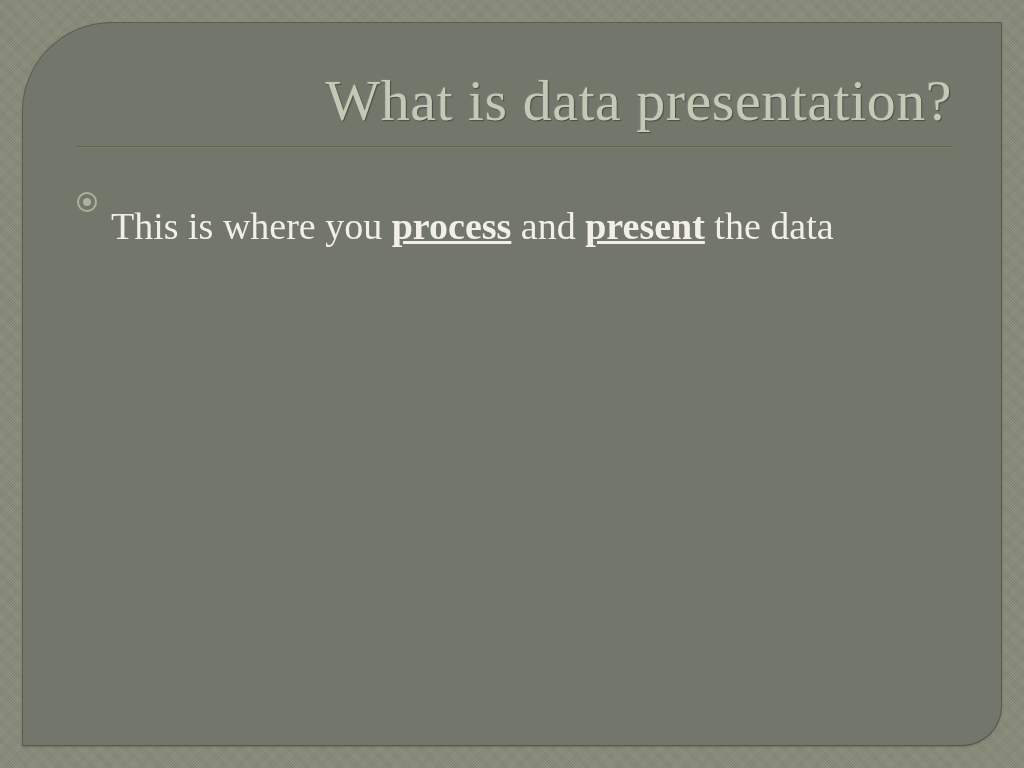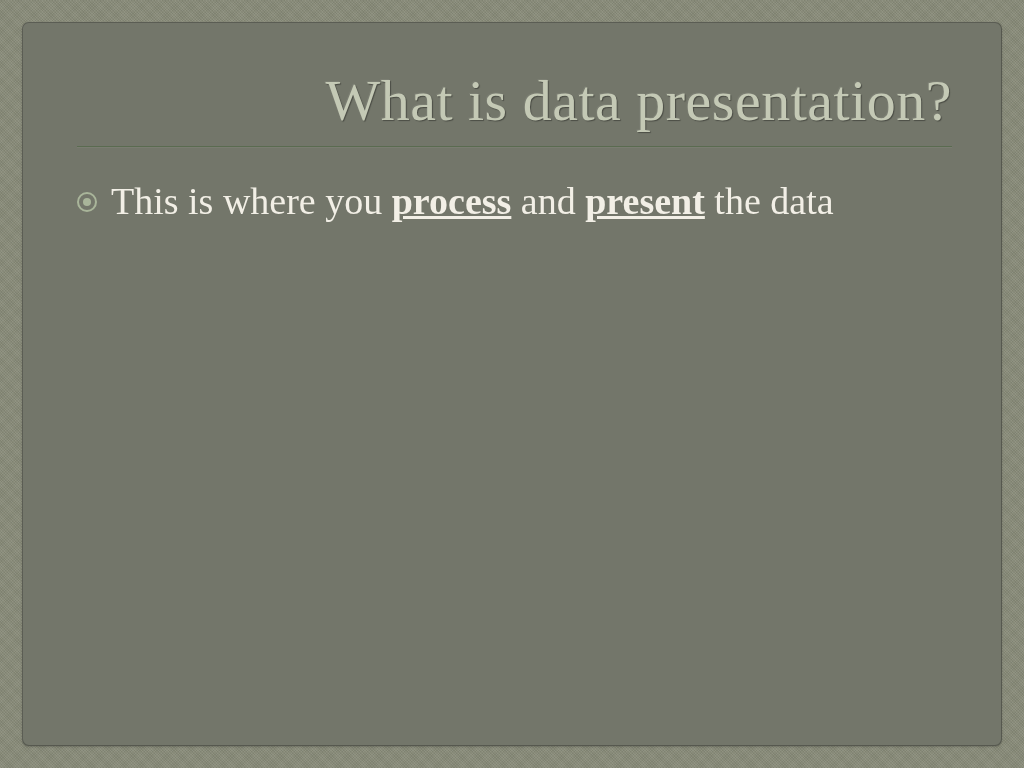--- a/index.html
+++ b/index.html
@@ -27,21 +27,20 @@
     box-sizing: border-box;
     background: #73766a;
     border-top-left-radius: 90px;
     border-bottom-right-radius: 40px;
     box-shadow:
       inset 0 0 0 1px rgba(0,0,0,0.25),
       inset 1px 1px 0 rgba(255,255,255,0.05),
       0 1px 2px rgba(0,0,0,0.2);
     padding: 45px 50px 40px 55px;
     position: relative;
-    border-radius: 7px;
   }
   .title {
     font-size: 58px;
     font-weight: 400;
     text-align: right;
     color: #c4c9b5;
     text-shadow: 1px 1px 1px rgba(0,0,0,0.35), -1px -1px 0 rgba(255,255,255,0.06);
     margin: 0 0 12px 0;
     letter-spacing: 0.5px;
   }
@@ -72,21 +71,21 @@
     margin-right: 14px;
     position: relative;
   }
   .bullet-marker::after {
     content: "";
     position: absolute;
     top: 4px; left: 4px; right: 4px; bottom: 4px;
     border-radius: 50%;
     background: #a9b59a;
   }
-  .bullet-text { flex: 1 1 auto; }
+  .bullet-text { flex: 1 1 auto; margin-top: 25px; }
   .bold { font-weight: 700; }
   .underline { text-decoration: underline; }
 </style>
 </head>
 <body>
 
 <div class="frame">
   <div class="card">
 
     <h1 class="title">What is data presentation?</h1>

